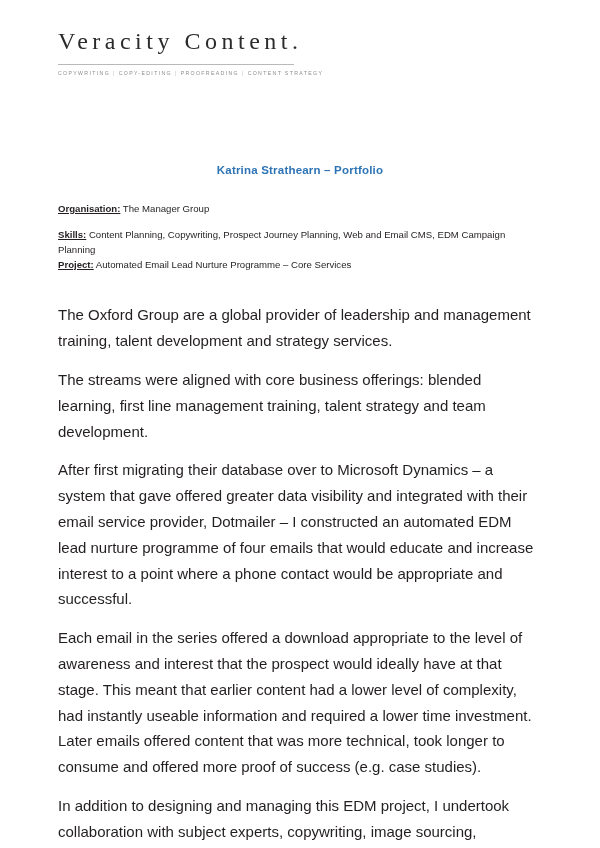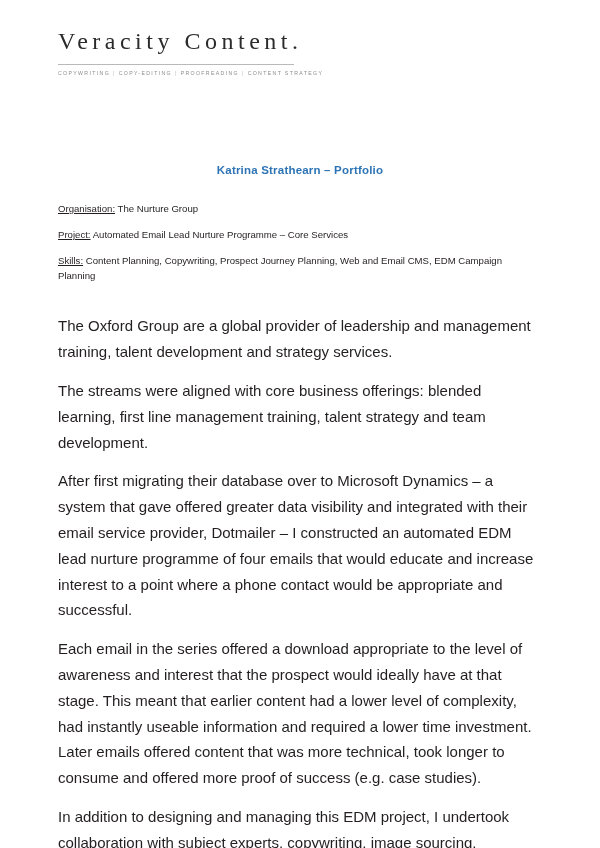--- a/index.html
+++ b/index.html
@@ -69,21 +69,21 @@
     text-align: center;
     margin: 0 0 26px 0;
   }
   .meta-line {
     font-size: 9.6px;
     line-height: 1.55;
     margin: 0 0 11px 0;
     color: #231f20;
   }
   .meta-line .lbl {
-    font-weight: normal;
+    font-weight: bold;
     text-decoration: underline;
     text-align: center;
   }
   .meta-skills {
     margin-bottom: 0;
   }
   .para {
     font-size: 15px;
     line-height: 1.72;
     margin: 0 0 13px 0;
@@ -111,29 +111,29 @@
     <div class="brand-sub">
       <span>COPYWRITING</span><span class="sep">|</span><span>COPY-EDITING</span><span class="sep">|</span><span>PROOFREADING</span><span class="sep">|</span><span>CONTENT STRATEGY</span>
     </div>
   </div>
 
   <div class="content">
 
     <h1 class="doc-title">Katrina Strathearn – Portfolio</h1>
 
     <p class="meta-line">
-      <span class="lbl">Organisation:</span><span> The Nurture Group</span>
+      <span class="lbl">Organisation:</span><span> The Manager Group</span>
+    </p>
+
+    <p class="meta-line meta-skills">
+      <span class="lbl">Skills:</span><span> Content Planning, Copywriting, Prospect Journey Planning, Web and Email CMS, EDM Campaign Planning</span>
     </p>
 
     <p class="meta-line">
       <span class="lbl">Project:</span><span> Automated Email Lead Nurture Programme – Core Services</span>
-    </p>
-
-    <p class="meta-line meta-skills">
-      <span class="lbl">Skills:</span><span> Content Planning, Copywriting, Prospect Journey Planning, Web and Email CMS, EDM Campaign Planning</span>
     </p>
 
     <p class="para first">The Oxford Group are a global provider of leadership and management training, talent development and strategy services.</p>
     <p class="para">The streams were aligned with core business offerings: blended learning, first line management training, talent strategy and team development.</p>
     <p class="para">After first migrating their database over to Microsoft Dynamics – a system that gave offered greater data visibility and integrated with their email service provider, Dotmailer – I constructed an automated EDM lead nurture programme of four emails that would educate and increase interest to a point where a phone contact would be appropriate and successful.</p>
     <p class="para">Each email in the series offered a download appropriate to the level of awareness and interest that the prospect would ideally have at that stage. This meant that earlier content had a lower level of complexity, had instantly useable information and required a lower time investment. Later emails offered content that was more technical, took longer to consume and offered more proof of success (e.g. case studies).</p>
     <p class="para">In addition to designing and managing this EDM project, I undertook collaboration with subject experts, copywriting, image sourcing, establishment of the automated programme templates and rules, and set up of the emails themselves. I prepared much of the download content earlier so this was an exercise in repurposing many pieces. Furthermore, I worked with our Microsoft Dynamics consultants to ensure data was synchronised between the two systems.</p>
 
     <p class="para italic">The following are examples of emails in the nurture programme.</p>
 

